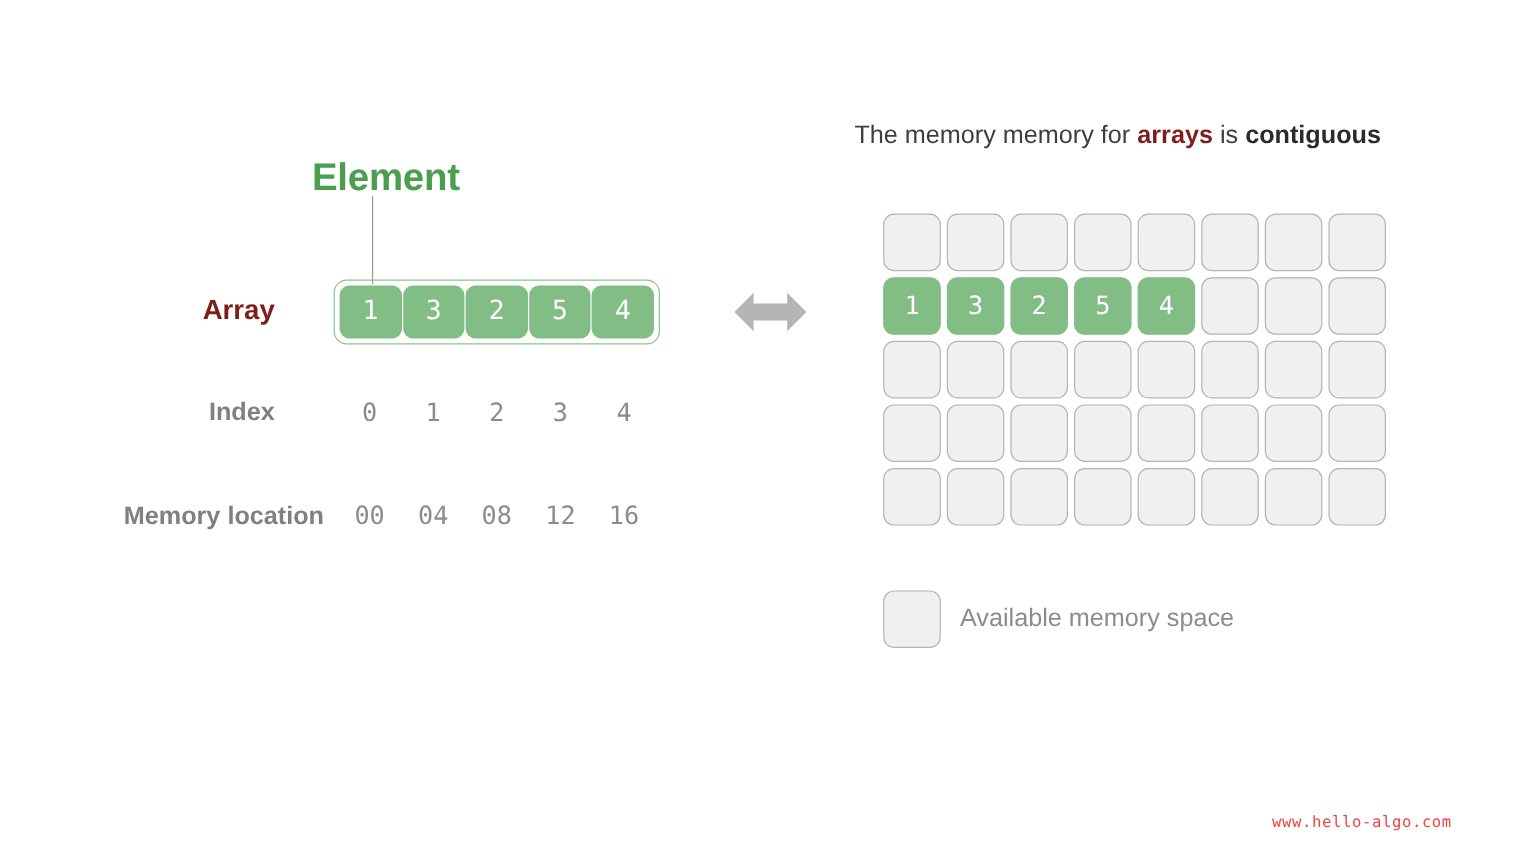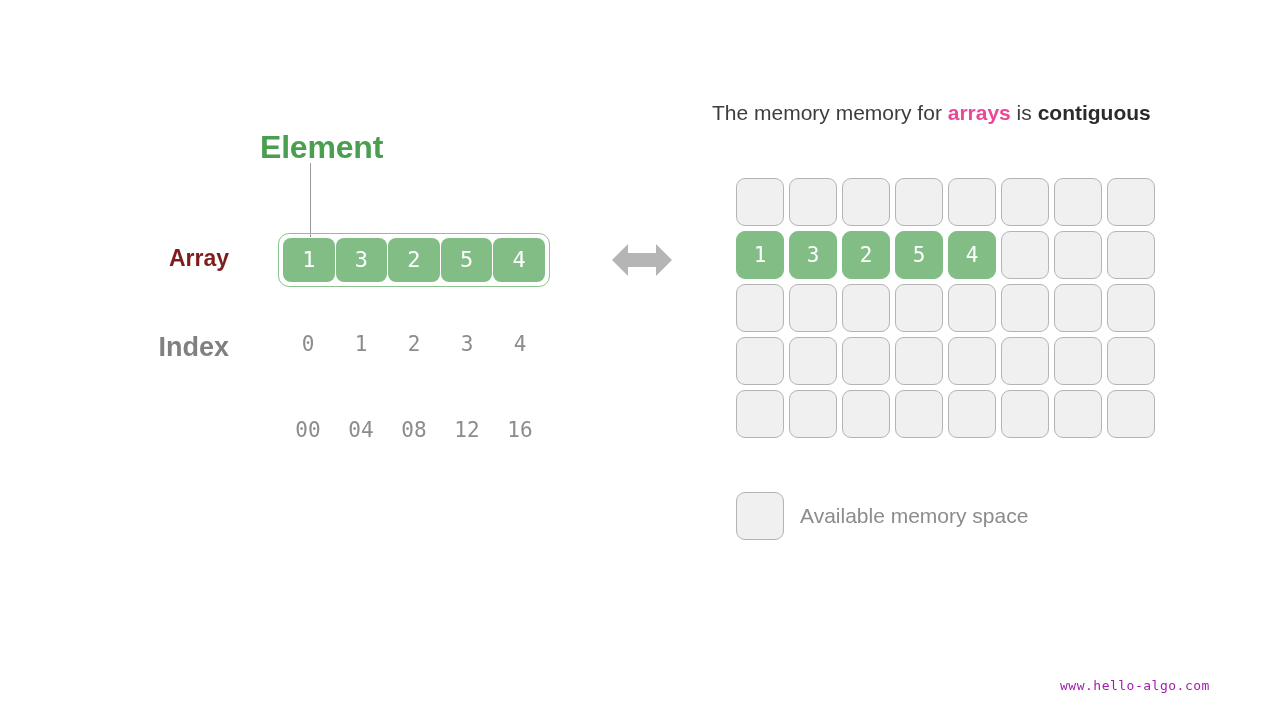--- a/index.html
+++ b/index.html
@@ -52,21 +52,21 @@
     font-weight: bold;
     color: #7f1d1d;
     white-space: nowrap;
   }
 
   #row-label-index {
     left: 99px;
     top: 332px;
     width: 130px;
     text-align: right;
-    font-size: 27px;
+    font-size: 21px;
     font-weight: bold;
     color: #808080;
     white-space: nowrap;
   }
 
   #row-label-memory {
     left: 20px;
     top: 419px;
     width: 250px;
     text-align: right;
@@ -131,21 +131,21 @@
 
   
 
   #memory-title {
     left: 712px;
     top: 101px;
     font-size: 21px;
     color: #3d3d3d;
     white-space: nowrap;
   }
-  #memory-title .hl-green { color: #ec4899; font-weight: bold; }
+  #memory-title .hl-green { color: #7f1d1d; font-weight: bold; }
   #memory-title .hl-dark  { color: #2b2b2b; font-weight: bold; }
 
   #memory-grid {
     left: 736px;
     top: 178px;
     display: grid;
     grid-template-columns: repeat(8, 53px);
     grid-auto-rows: 53px;
   }
 
@@ -206,21 +206,21 @@
     color: #8c8c8c;
     white-space: nowrap;
   }
 
   
   #watermark {
     left: 1060px;
     top: 678px;
     font-family: "DejaVu Sans Mono", monospace;
     font-size: 13px;
-    color: #a21caf;
+    color: #ef4444;
     letter-spacing: 0.5px;
     white-space: nowrap;
   }
 </style>
 </head>
 <body>
 
 <div class="stage">
 
   <div class="abs" id="element-label">Element</div>
@@ -240,20 +240,21 @@
   <div class="abs" id="row-label-index">Index</div>
 
   <div class="abs num-row" id="index-row">
     <div class="num-cell">0</div>
     <div class="num-cell">1</div>
     <div class="num-cell">2</div>
     <div class="num-cell">3</div>
     <div class="num-cell">4</div>
   </div>
 
+  <div class="abs" id="row-label-memory">Memory location</div>
 
   <div class="abs num-row" id="memory-row">
     <div class="num-cell">00</div>
     <div class="num-cell">04</div>
     <div class="num-cell">08</div>
     <div class="num-cell">12</div>
     <div class="num-cell">16</div>
   </div>
 
   <svg class="abs" id="exchange-arrow" viewBox="0 0 60 48">

